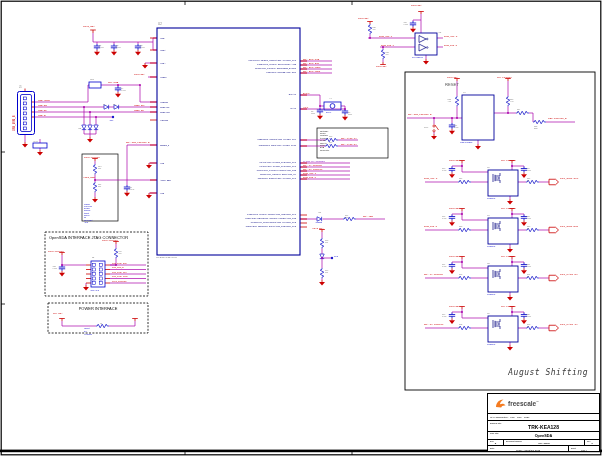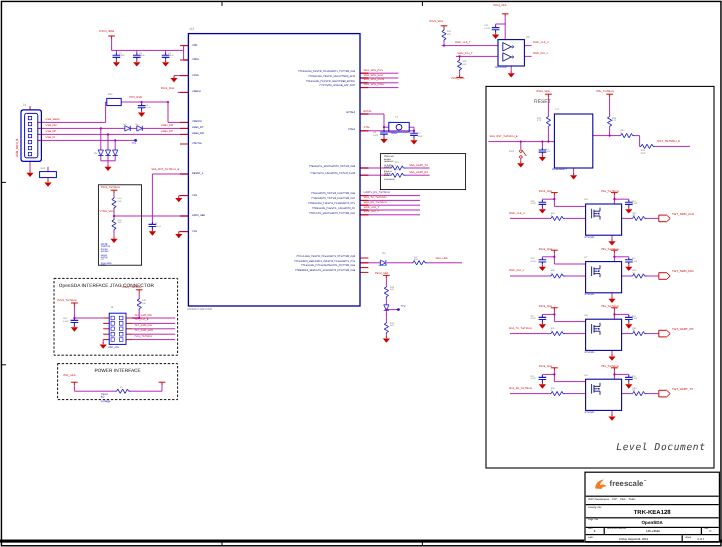--- a/index.html
+++ b/index.html
@@ -517,21 +517,21 @@
       <div class="lbl" style="left: 112px; top: 275.1px; font-size: 2px; color: rgb(204, 0, 0);">TGT_SWD_SWO</div>
       <div class="lbl" style="left: 112px; top: 279.6px; font-size: 2px; color: rgb(204, 0, 0);">P3V3_TGTMCU</div>
       <div class="lbl" style="left: 90px; top: 288.6px; font-size: 2px; color: rgb(26, 26, 204);">HDR_2X5</div>
       <div class="lbl" style="left: 53px; top: 312.4px; font-size: 2.2px; color: rgb(204, 0, 0);">P5V_SDA</div>
       <div class="lbl" style="left: 100px; top: 321.6px; font-size: 2px; color: rgb(128, 128, 128);">L1</div>
       <div class="lbl" style="left: 84px; top: 327.8px; font-size: 2.5px; color: rgb(26, 26, 204);">Input 5V voltage</div>
     </div>
 
   <div id="jtag-title" class="abs">OpenSDA INTERFACE JTAG CONNECTOR</div>
   <div id="power-title" class="abs">POWER INTERFACE</div>
-  <div id="level-shifting" class="abs">Level Document</div>
+  <div id="level-shifting" class="abs">August Shifting</div>
 
   <div id="tb" class="abs">
     <div class="row" id="tb-logo">
       <svg width="14" height="12" style="position:absolute;left:6px;top:4px">
         <path d="M2,9 C2,4.5 5.5,1.5 9.5,1.5 C7,3.2 6,5 6,6.3 C7.8,5.2 10.6,5.6 11.5,7.6 C9.2,7.2 7.6,8 7.2,9.5 Z" fill="#f47b20"></path>
       </svg>
       <span id="fsl-name"><span>freescale</span><span id="fsl-tm">™</span></span>
     </div>
     <div class="row" id="tb-icap">
       <span>ICAP Classification:</span>

